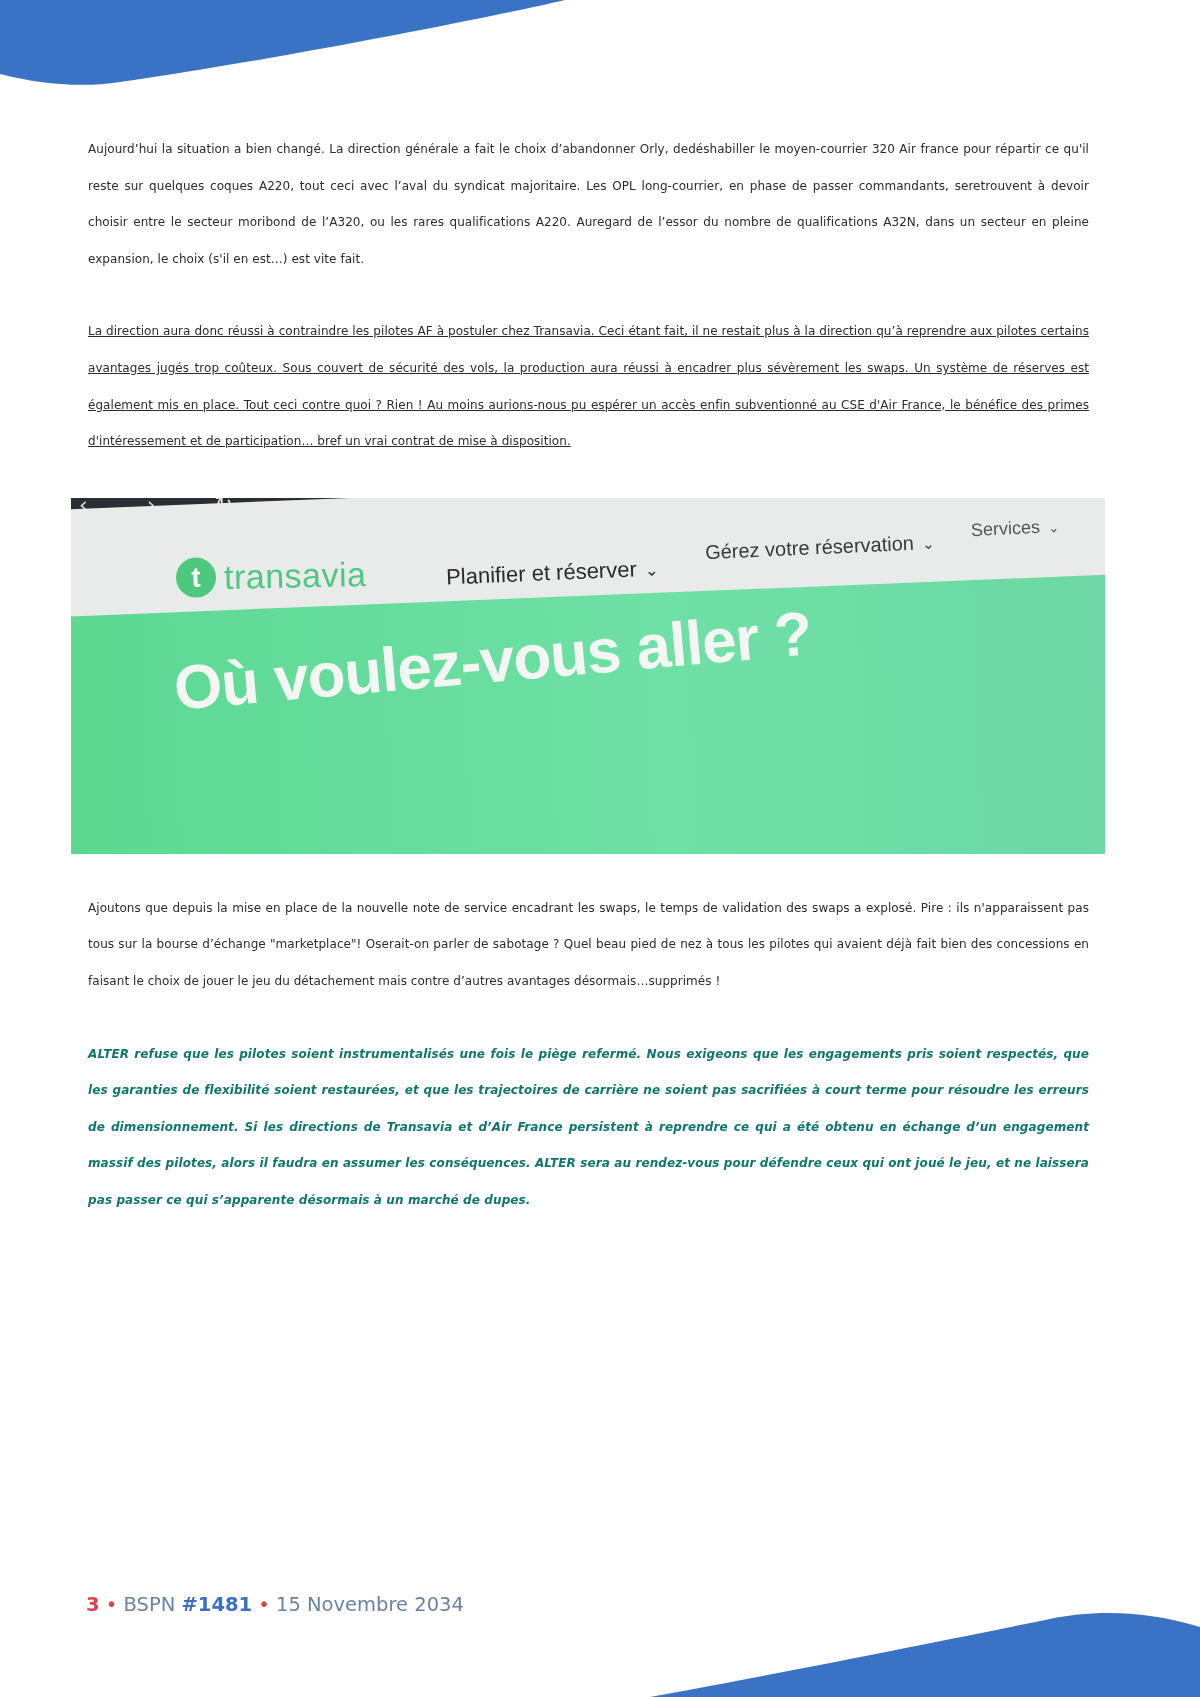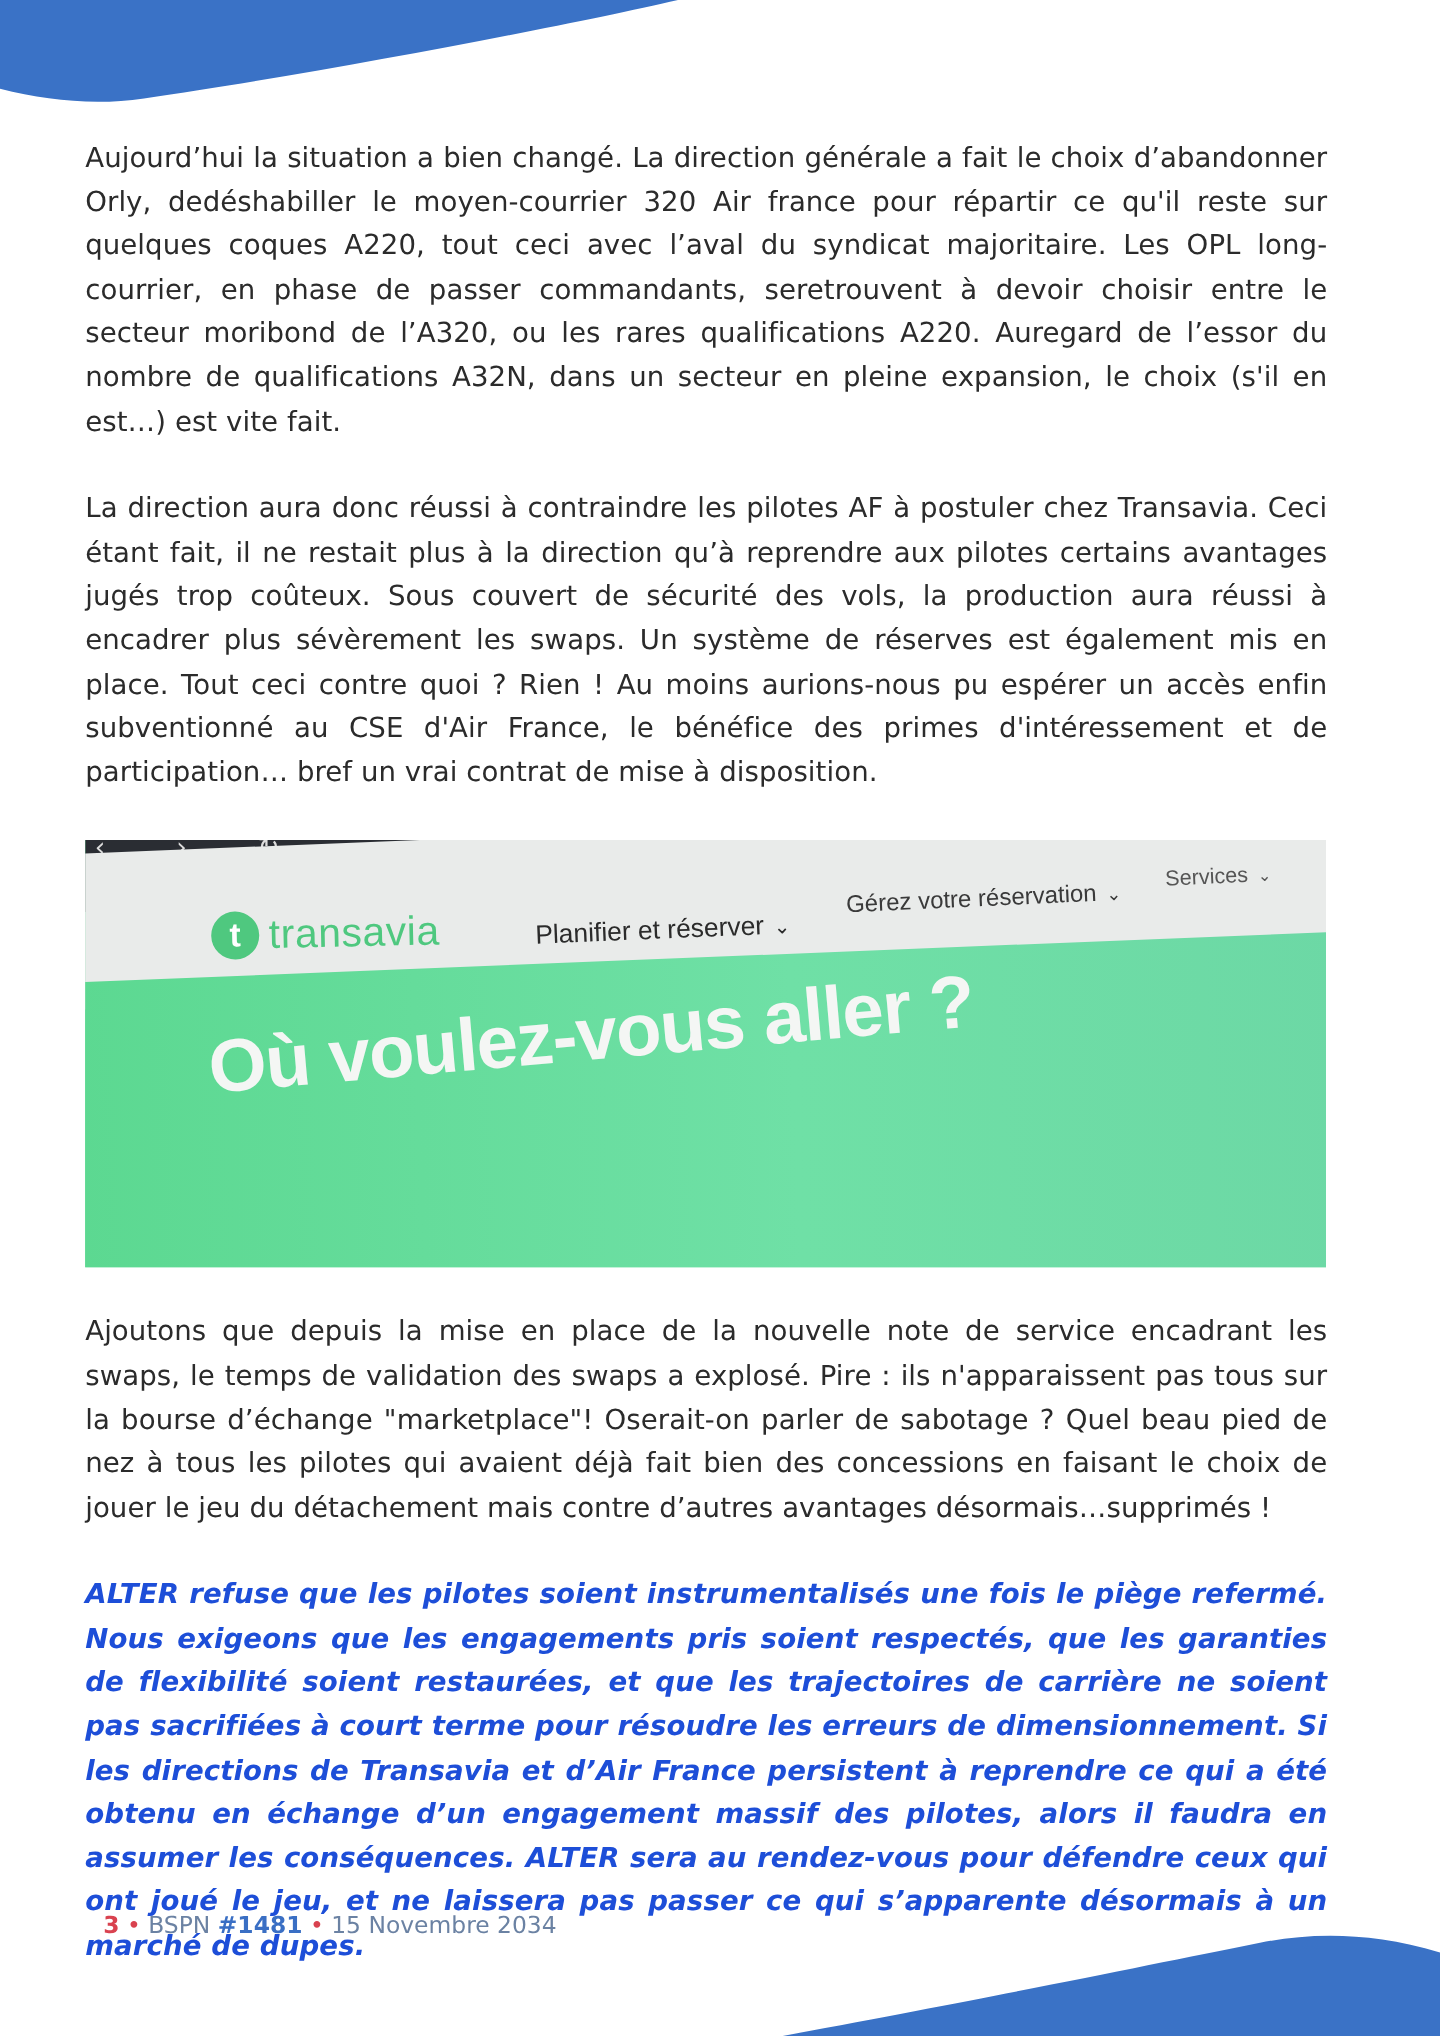--- a/index.html
+++ b/index.html
@@ -1,27 +1,27 @@
 <!DOCTYPE html>
 <html><head>
 <meta charset="utf-8">
 <style>
   html, body { margin:0; padding:0; }
   body { width:1200px; height:1697px; position:relative; background:#ffffff; overflow:hidden;
          font-family:"DejaVu Sans", sans-serif; color:#2a2a2a; }
   .swoosh-top { position:absolute; left:0; top:0; width:600px; height:90px; }
   .swoosh-bottom { position:absolute; right:0; bottom:0; width:580px; height:90px; }
   .content { position:absolute; left:71px; top:114px; width:1035px; }
-  .para { margin:0; font-size:23px; line-height:36.6px; text-align:justify; color:#2b2b2b;
+  .para { margin:17px; font-size:12px; line-height:36.6px; text-align:justify; color:#2b2b2b;
           letter-spacing:0.05px; }
   .p1 { margin-bottom:36px; }
-  .p2 { margin-bottom:38px; }
+  .p2 { margin-bottom:38px;text-decoration:underline; }
   .photo { position:relative; width:1034px; height:356px; overflow:hidden; margin-bottom:36px; background:#6bd99c; }
   .p3 { margin-bottom:36px; }
-  .p4 { font-weight:bold; font-style:italic; color:#1d4ed8; letter-spacing:0.1px; }
+  .p4 { font-weight:bold; font-style:italic; color:#0f766e; letter-spacing:0.1px; }
   .footer { position:absolute; left:86px; top:1593px; font-size:19.5px; color:#6b82a3; white-space:nowrap; }
   .footer .num { color:#d9424f; font-weight:bold; }
   .footer .dot { color:#d9424f; }
   .footer .issue { color:#3a6fc4; font-weight:bold; }
 
   
   .browser-bar { position:absolute; left:0; top:0; width:100%; height:60px; background:#2a2d33; transform-origin:left top; }
   .nav-header { position:absolute; left:-20px; top:12px; width:1100px; height:130px; background:#e9ebea;
                 transform:rotate(-2.3deg); transform-origin:left top; }
   .green-area { position:absolute; left:-40px; top:120px; width:1140px; height:300px;

